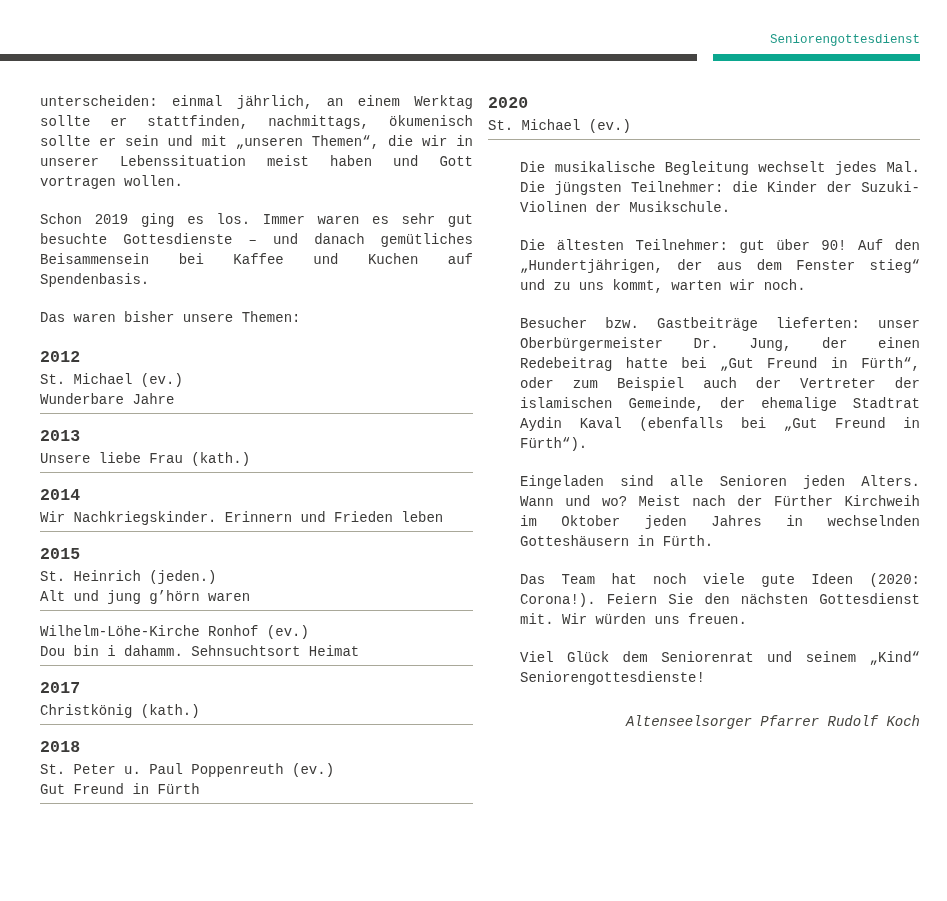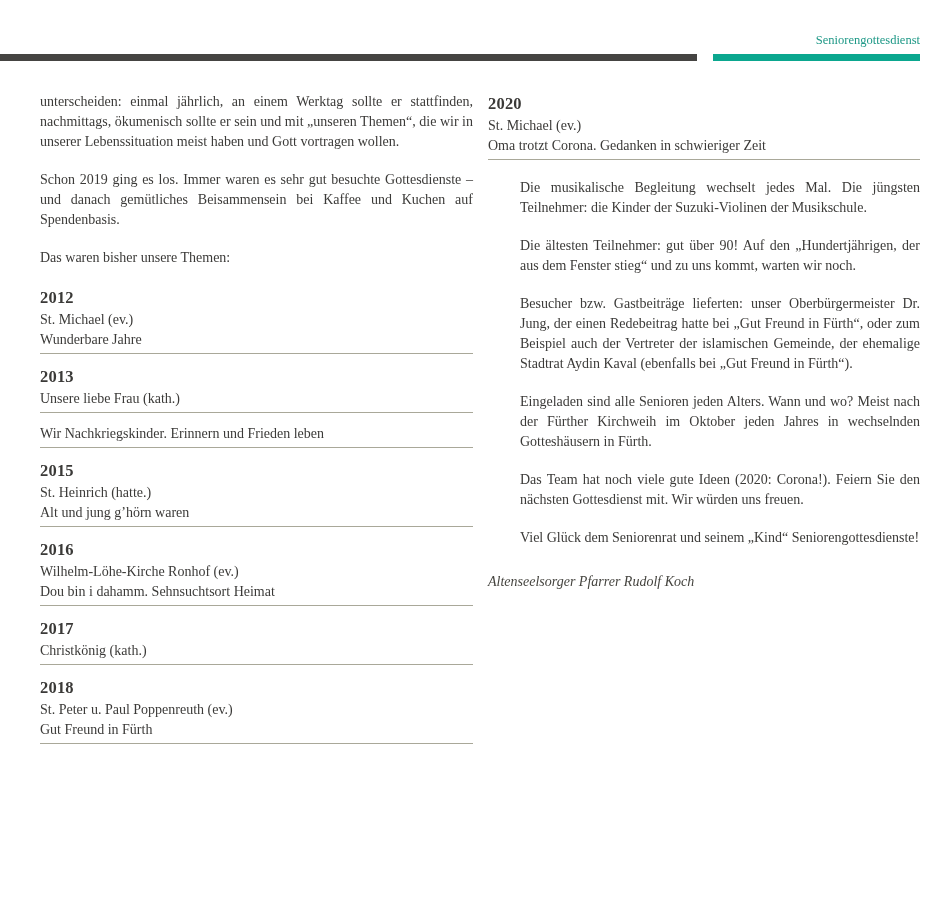--- a/index.html
+++ b/index.html
@@ -1,20 +1,20 @@
 <!DOCTYPE html>
 <html lang="de" style="--accent: #0BA78F; --accent-text: #1D9886; --dark-bar: #454442; --divider: #A9A899;"><head>
 <meta charset="utf-8">
 <style>
   html,body{margin:0;padding:0;background:#fff;}
   .page{
     position:relative;
     width:947px;height:901px;
     background:#ffffff;
-    font-family:Liberation Serif, serif;
+    font-family:Liberation Mono, monospace;
     color:#3b3a38;
     overflow:hidden;
   }
   
   .header-label{
     position:absolute;top:32px;right:27px;
     font-size:12.5px;line-height:16px;
     color:var(--accent-text,#1d9886);
   }
   .bar{position:absolute;top:54px;height:7px;}
@@ -42,20 +42,21 @@
   .entry-church,.entry-theme{line-height:20px;}
   .entry-divider{
     border-top:1px solid var(--divider,#a9a899);
     margin-top:3px;height:0;
   }
   .right-paragraphs{margin-top:18px;margin-left:32px;}
   .signature{
     font-style:italic;
     margin:24px 0 0 0;
     color:#45443f;
+    text-align:right;
   }
   .page-number{
     position:absolute;top:864px;right:28px;
     font-size:14.5px;color:#3b3a38;margin-top:47px;
   }
 </style>
 </head>
 <body>
 
 <div class="page">
@@ -82,33 +83,33 @@
           <div class="entry-divider"></div>
         </div>
 
         <div class="entry">
           <div class="entry-year">2013</div>
           <div class="entry-church">Unsere liebe Frau (kath.)</div>
           <div class="entry-divider"></div>
         </div>
 
         <div class="entry">
+          <div class="entry-year">2014</div>
           <div class="entry-theme">Wir Nachkriegskinder. Erinnern und Frieden leben</div>
           <div class="entry-divider"></div>
         </div>
 
         <div class="entry">
           <div class="entry-year">2015</div>
-          <div class="entry-church">St. Heinrich (hatte.)</div>
+          <div class="entry-church">St. Heinrich (jeden.)</div>
           <div class="entry-theme">Alt und jung g’hörn waren</div>
           <div class="entry-divider"></div>
         </div>
 
         <div class="entry">
-          <div class="entry-year">2016</div>
           <div class="entry-church">Wilhelm-Löhe-Kirche Ronhof (ev.)</div>
           <div class="entry-theme">Dou bin i dahamm. Sehnsuchtsort Heimat</div>
           <div class="entry-divider"></div>
         </div>
 
         <div class="entry">
           <div class="entry-year">2017</div>
           <div class="entry-church">Christkönig (kath.)</div>
           <div class="entry-divider"></div>
         </div>
@@ -122,21 +123,20 @@
       </div>
   </div>
 
   <div class="col col-right">
     <div class="entries">
 
 
         <div class="entry">
           <div class="entry-year">2020</div>
           <div class="entry-church">St. Michael (ev.)</div>
-          <div class="entry-theme">Oma trotzt Corona. Gedanken in schwieriger Zeit</div>
           <div class="entry-divider"></div>
         </div>
       </div>
     <div class="paragraphs right-paragraphs">
 
         <p class="body-text">Die musikalische Begleitung wechselt jedes Mal. Die jüngsten Teilnehmer: die Kinder der Suzuki-Violinen der Musikschule.</p>
 
         <p class="body-text">Die ältesten Teilnehmer: gut über 90! Auf den „Hundertjährigen, der aus dem Fenster stieg“ und zu uns kommt, warten wir noch.</p>
 
         <p class="body-text">Besucher bzw. Gastbeiträge lieferten: unser Oberbürgermeister Dr. Jung, der einen Redebeitrag hatte bei „Gut Freund in Fürth“, oder zum Beispiel auch der Vertreter der islamischen Gemeinde, der ehemalige Stadtrat Aydin Kaval (ebenfalls bei „Gut Freund in Fürth“).</p>

